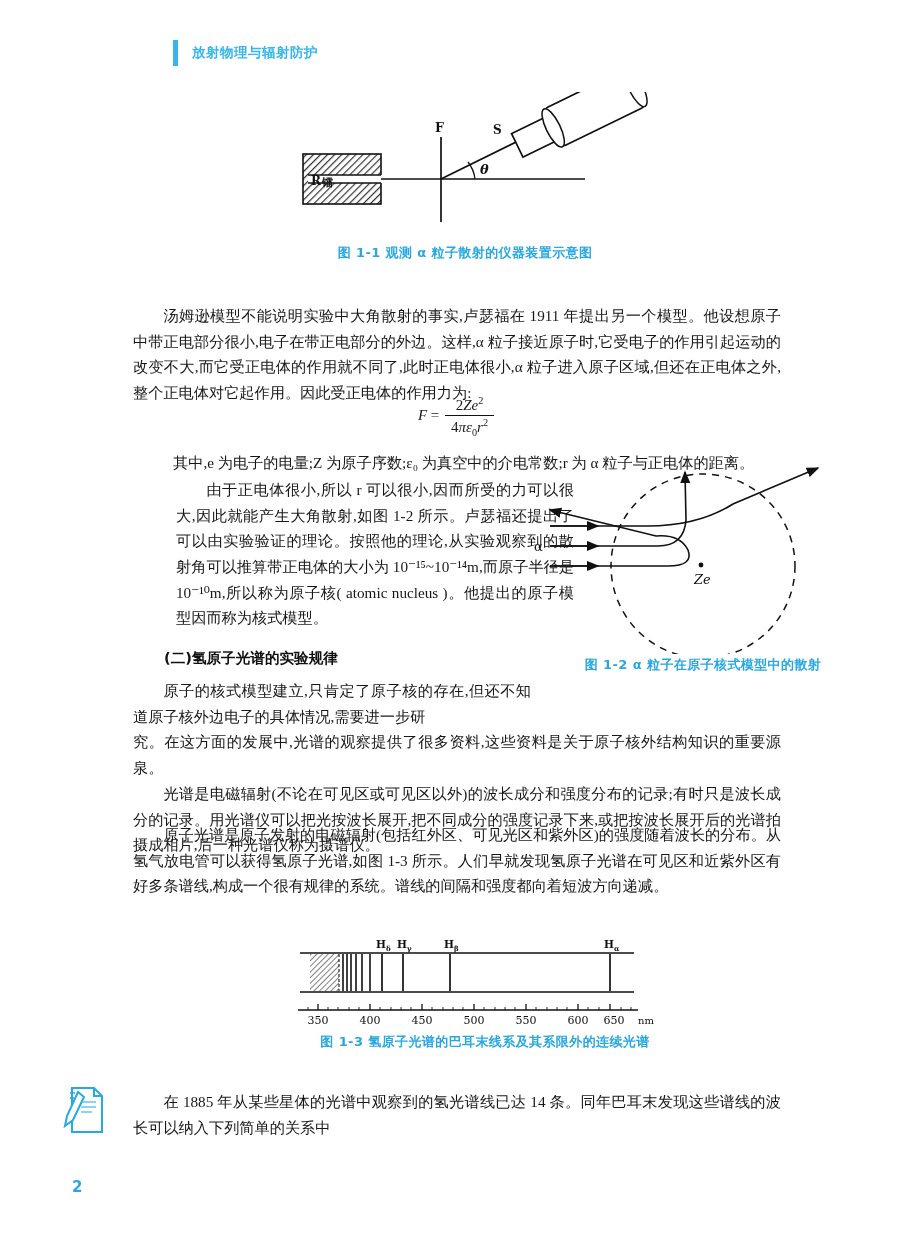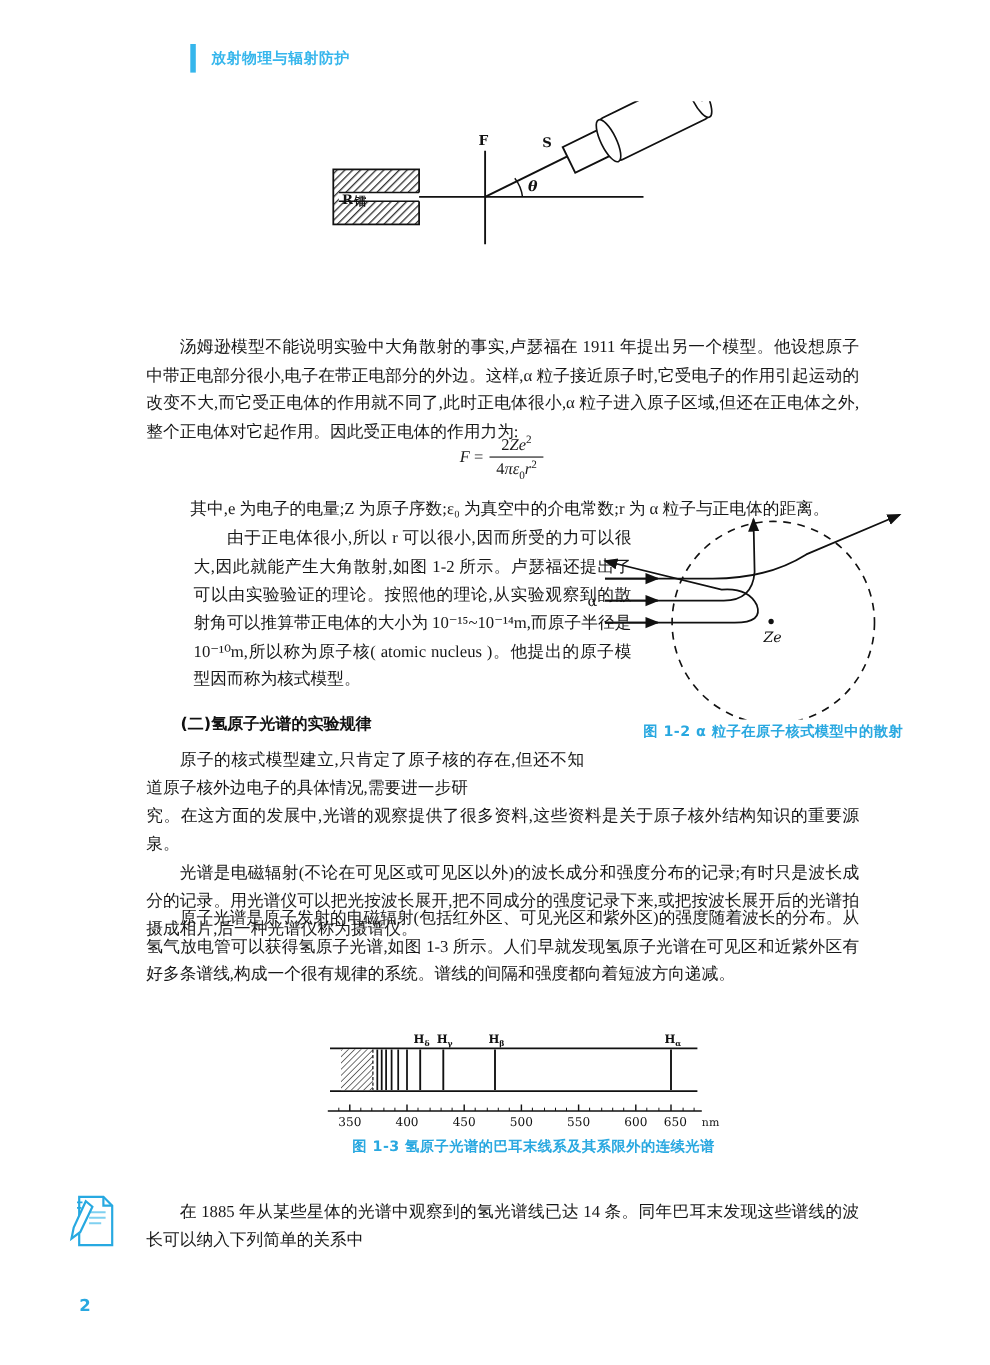--- a/index.html
+++ b/index.html
@@ -169,20 +169,21 @@
     <text x="225" y="82" font-family="DejaVu Serif, serif" font-size="13" font-style="italic" font-weight="bold" fill="#111">θ</text>
 
     <g transform="rotate(-26 300 35)">
       <rect x="258" y="22" width="40" height="26" fill="#ffffff" stroke="#111" stroke-width="1.7"></rect>
       <rect x="298" y="14" width="92" height="42" rx="4" fill="#ffffff" stroke="#111" stroke-width="1.7"></rect>
       <ellipse cx="298" cy="35" rx="7" ry="21" fill="#ffffff" stroke="#111" stroke-width="1.5"></ellipse>
       <ellipse cx="390" cy="35" rx="7" ry="21" fill="#ffffff" stroke="#111" stroke-width="1.5"></ellipse>
     </g>
     <text x="238" y="42" font-family="DejaVu Serif, serif" font-size="12" font-weight="bold" fill="#111">S</text>
   </svg>
+  <div class="cap fig-caption">图 1-1   观测 α 粒子散射的仪器装置示意图</div>
 </div>
 
 <p id="p1" class="para indent">汤姆逊模型不能说明实验中大角散射的事实,卢瑟福在 1911 年提出另一个模型。他设想原子中带正电部分很小,电子在带正电部分的外边。这样,α 粒子接近原子时,它受电子的作用引起运动的改变不大,而它受正电体的作用就不同了,此时正电体很小,α 粒子进入原子区域,但还在正电体之外,整个正电体对它起作用。因此受正电体的作用力为:</p>
 
 <div id="formula">
   <span class="it">F</span>
   <span>=</span>
   <span class="frac">
     <span class="num">2<span class="it">Z</span><span class="it">e</span><sup class="s">2</sup></span>
     <span class="den">4<span class="it">π</span><span class="it">ε</span><sub class="s">0</sub><span class="it">r</span><sup class="s">2</sup></span>

